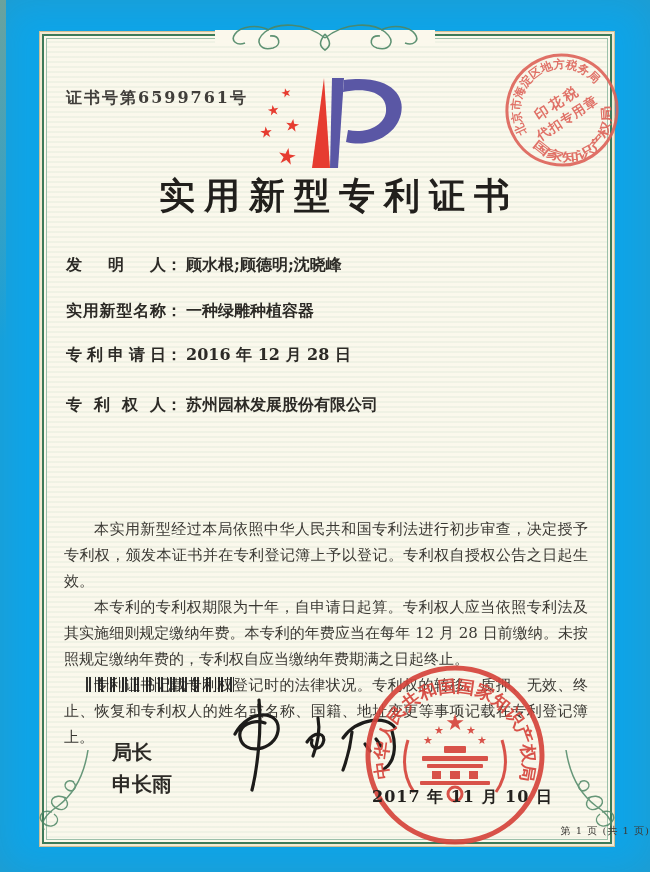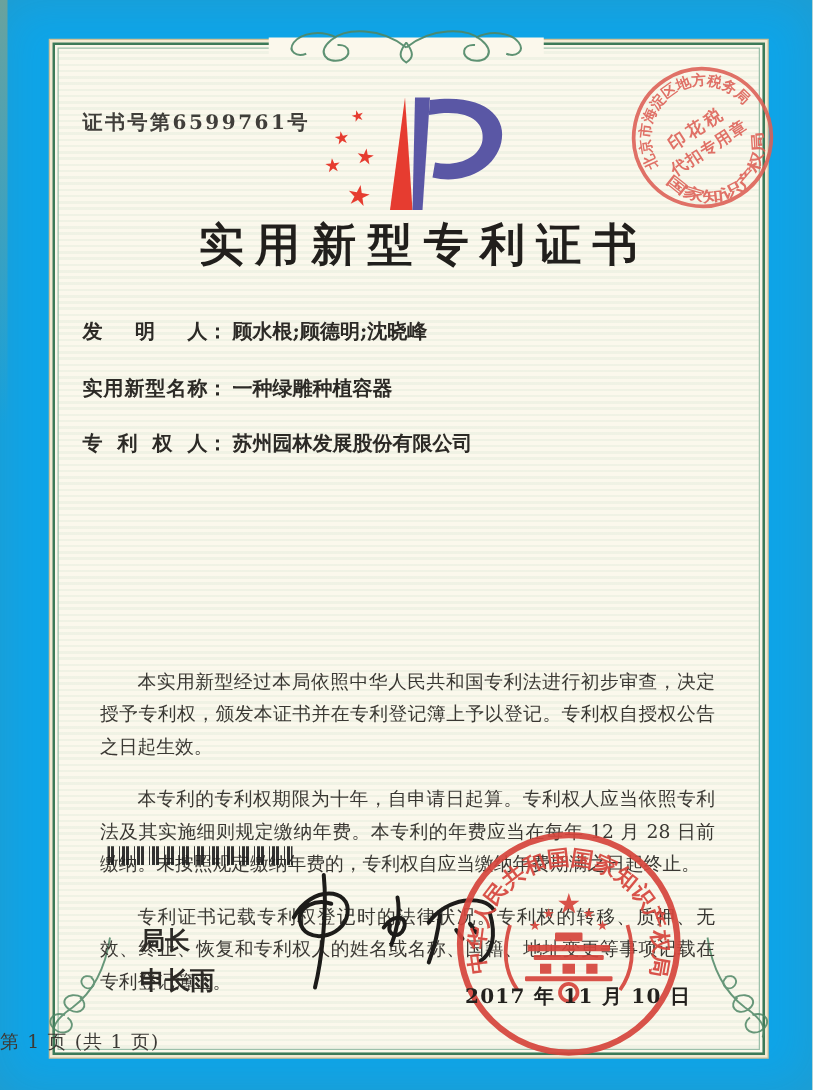--- a/index.html
+++ b/index.html
@@ -21,29 +21,29 @@
   .title{left:0;right:0;top:172px;text-align:center;font-size:36px;font-weight:700;
          letter-spacing:9px;color:#211f1c;margin-left:28px;}
   .fields{left:66px;top:254px;width:522px;font-size:16px;color:#2c2a26;font-weight:600;}
   .f-row{line-height:22px;white-space:nowrap;}
   .f-row.m1{margin-bottom:22px;}.f-row.m2{margin-bottom:24px;}
   .f-row.m3{margin-bottom:24px;}.f-row.m4{margin-bottom:28px;}.f-row.m5{margin-bottom:34px;}
   .f-label{display:inline-block;width:100px;text-align:justify;text-align-last:justify;}
   .f-colon{display:inline-block;margin-right:4px;}
   .body-text{left:64px;top:516px;width:524px;font-size:15px;line-height:26px;color:#3a3833;
          text-align:justify;}
-  .body-text p{margin:16px;text-indent:2em;}
+  .body-text p{margin:0;text-indent:2em;}
   .barcode{left:86px;top:677px;width:148px;height:15px;opacity:.9;
          background:repeating-linear-gradient(90deg,#1c1c1c 0 2px,transparent 2px 3px,
                     #1c1c1c 3px 5px,transparent 5px 9px,#1c1c1c 9px 10px,transparent 10px 12px);}
   .signer{left:112px;top:736px;font-size:20px;color:#2c2a26;line-height:32px;font-weight:600;}
   .sig-svg{left:195px;top:688px;}
   .seal-svg{left:360px;top:660px;opacity:.92;}
   .seal-date{left:372px;top:787px;font-size:16px;color:#23211e;font-weight:600;letter-spacing:1px;z-index:5;}
-  .footer{left:0;right:0;top:824px;text-align:left;font-size:15px;letter-spacing:1px;color:#3c3a36;}
+  .footer{left:0;right:0;top:824px;text-align:right;font-size:10px;letter-spacing:1px;color:#3c3a36;}
   .logo-svg{left:238px;top:70px;}
   .tax-svg{left:492px;top:40px;transform:rotate(-33deg);opacity:.88;}
   .orn-top{left:0;right:0;top:16px;text-align:center;}
   .fl-bl{left:34px;top:748px;}
   .fl-br{right:30px;top:748px;transform:scaleX(-1);}
   svg{display:block;}
   .center-svg{margin:0 auto;}
 </style>
 </head>
 <body>
@@ -117,20 +117,23 @@
 
   <div class="title abs">实用新型专利证书</div>
 
   <div class="fields abs">
     <div class="f-row m2">
       <span class="f-label">发明人</span><span class="f-colon">：</span><span>顾水根;顾德明;沈晓峰</span>
     </div>
     <div class="f-row m1">
       <span class="f-label">实用新型名称</span><span class="f-colon">：</span><span>一种绿雕种植容器</span>
     </div>
+    <div class="f-row m4">
+      <span class="f-label">专利申请日</span><span class="f-colon">：</span><span>2016 年 12 月 28 日</span>
+    </div>
     <div class="f-row m5">
       <span class="f-label">专利权人</span><span class="f-colon">：</span><span>苏州园林发展股份有限公司</span>
     </div>
   </div>
 
   <div class="body-text abs">
     <p>本实用新型经过本局依照中华人民共和国专利法进行初步审查，决定授予专利权，颁发本证书并在专利登记簿上予以登记。专利权自授权公告之日起生效。</p>
     <p>本专利的专利权期限为十年，自申请日起算。专利权人应当依照专利法及其实施细则规定缴纳年费。本专利的年费应当在每年 12 月 28 日前缴纳。未按照规定缴纳年费的，专利权自应当缴纳年费期满之日起终止。</p>
     <p>专利证书记载专利权登记时的法律状况。专利权的转移、质押、无效、终止、恢复和专利权人的姓名或名称、国籍、地址变更等事项记载在专利登记簿上。</p>
   </div>

